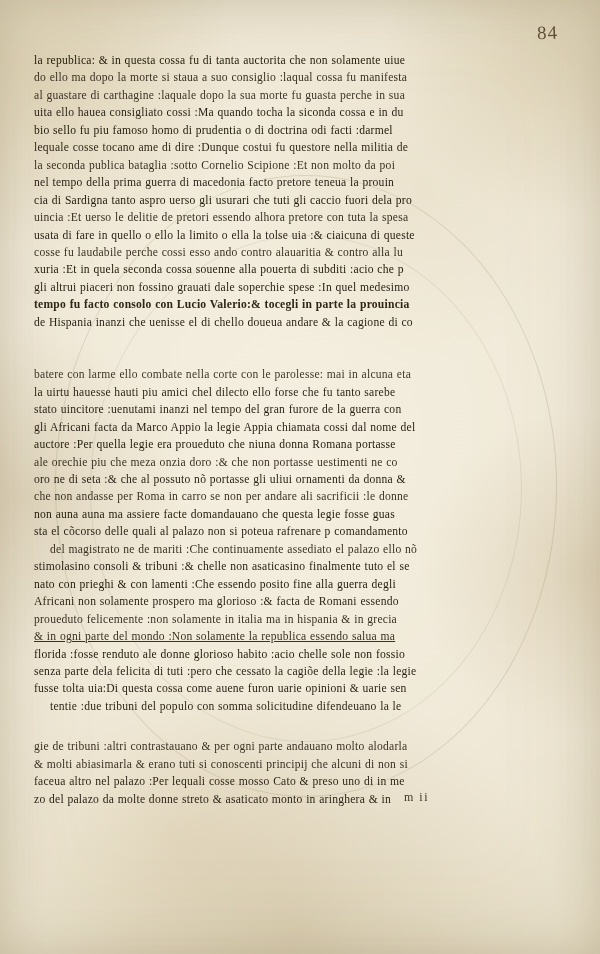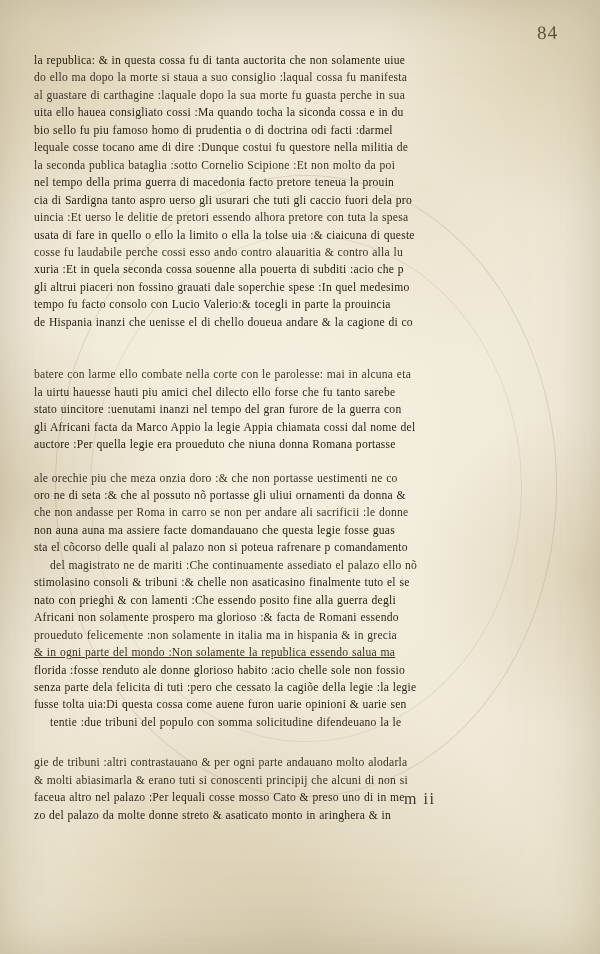--- a/index.html
+++ b/index.html
@@ -91,21 +91,21 @@
   
   .text-block .ln:nth-child(3n)   { color: #2f2619; }
   .text-block .ln:nth-child(4n+1) { color: #26200f; }
   .text-block .ln:nth-child(5n+2) { color: #332a1c; opacity: 0.96; }
   .text-block .ln:nth-child(7n+3) { opacity: 0.93; }
 
   .signature-mark {
     position: absolute;
     left: 404px;
     top: 790px;
-    font-size: 16px;
+    font-size: 12px;
     color: #2b2318;
     letter-spacing: 1.5px;
     opacity: 0.9;
   }
 
   .edge-shadow {
     position: absolute;
     inset: 0;
     box-shadow:
       inset 0 0 44px rgba(120,98,60,0.22),
@@ -132,28 +132,28 @@
     <span class="ln" style="transform: scaleX(1);">bio sello fu piu famoso homo di prudentia o di doctrina odi facti :darmel</span>
     <span class="ln" style="transform: scaleX(1);">lequale cosse tocano ame di dire :Dunque costui fu questore nella militia de</span>
     <span class="ln" style="transform: scaleX(1);">la seconda publica bataglia :sotto Cornelio Scipione :Et non molto da poi</span>
     <span class="ln" style="transform: scaleX(1);">nel tempo della prima guerra di macedonia facto pretore teneua la prouin</span>
     <span class="ln" style="transform: scaleX(1);">cia di Sardigna tanto aspro uerso gli usurari che tuti gli caccio fuori dela pro</span>
     <span class="ln" style="transform: scaleX(1);">uincia :Et uerso le delitie de pretori essendo alhora pretore con tuta la spesa</span>
     <span class="ln" style="transform: scaleX(1);">usata di fare in quello o ello la limito o ella la tolse uia :&amp; ciaicuna di queste</span>
     <span class="ln" style="transform: scaleX(1);">cosse fu laudabile perche cossi esso ando contro alauaritia &amp; contro alla lu</span>
     <span class="ln" style="transform: scaleX(1);">xuria :Et in quela seconda cossa souenne alla pouerta di subditi :acio che p</span>
     <span class="ln" style="transform: scaleX(1);">gli altrui piaceri non fossino grauati dale soperchie spese :In quel medesimo</span>
-    <span class="ln" style="transform: scaleX(1);">tempo fu facto consolo con Lucio Valerio:&amp; tocegli in parte la prouincia</span>
+    <span class="ln" style="transform: scaleX(1); font-weight: bold;">tempo fu facto consolo con Lucio Valerio:&amp; tocegli in parte la prouincia</span>
     <span class="ln" style="transform: scaleX(1);">de Hispania inanzi che uenisse el di chello doueua andare &amp; la cagione di co</span>
     <span class="ln" style="transform: scaleX(1); margin-top: 35px;">batere con larme ello combate nella corte con le parolesse: mai in alcuna eta</span>
     <span class="ln" style="transform: scaleX(1);">la uirtu hauesse hauti piu amici chel dilecto ello forse che fu tanto sarebe</span>
     <span class="ln" style="transform: scaleX(1);">stato uincitore :uenutami inanzi nel tempo del gran furore de la guerra con</span>
     <span class="ln" style="transform: scaleX(1);">gli Africani facta da Marco Appio la legie Appia chiamata cossi dal nome del</span>
     <span class="ln" style="transform: scaleX(1);">auctore :Per quella legie era proueduto che niuna donna Romana portasse</span>
-    <span class="ln" style="transform: scaleX(1); margin-top: 16px;">ale orechie piu che meza onzia doro :&amp; che non portasse uestimenti ne co</span>
+    <span class="ln" style="transform: scaleX(1);">ale orechie piu che meza onzia doro :&amp; che non portasse uestimenti ne co</span>
     <span class="ln" style="transform: scaleX(1);">oro ne di seta :&amp; che al possuto nõ portasse gli uliui ornamenti da donna &amp;</span>
     <span class="ln" style="transform: scaleX(1);">che non andasse per Roma in carro se non per andare ali sacrificii :le donne</span>
     <span class="ln" style="transform: scaleX(1);">non auna auna ma assiere facte domandauano che questa legie fosse guas</span>
     <span class="ln" style="transform: scaleX(1);">sta el cõcorso delle quali al palazo non si poteua rafrenare p comandamento</span>
     <span class="ln" style="transform: scaleX(1); margin-left: 16px;">del magistrato ne de mariti :Che continuamente assediato el palazo ello nõ</span>
     <span class="ln" style="transform: scaleX(1);">stimolasino consoli &amp; tribuni :&amp; chelle non asaticasino finalmente tuto el se</span>
     <span class="ln" style="transform: scaleX(1);">nato con prieghi &amp; con lamenti :Che essendo posito fine alla guerra degli</span>
     <span class="ln" style="transform: scaleX(1);">Africani non solamente prospero ma glorioso :&amp; facta de Romani essendo</span>
     <span class="ln" style="transform: scaleX(1);">proueduto felicemente :non solamente in italia ma in hispania &amp; in grecia</span>
     <span class="ln" style="transform: scaleX(1); text-decoration: underline;">&amp; in ogni parte del mondo :Non solamente la republica essendo salua ma</span>

